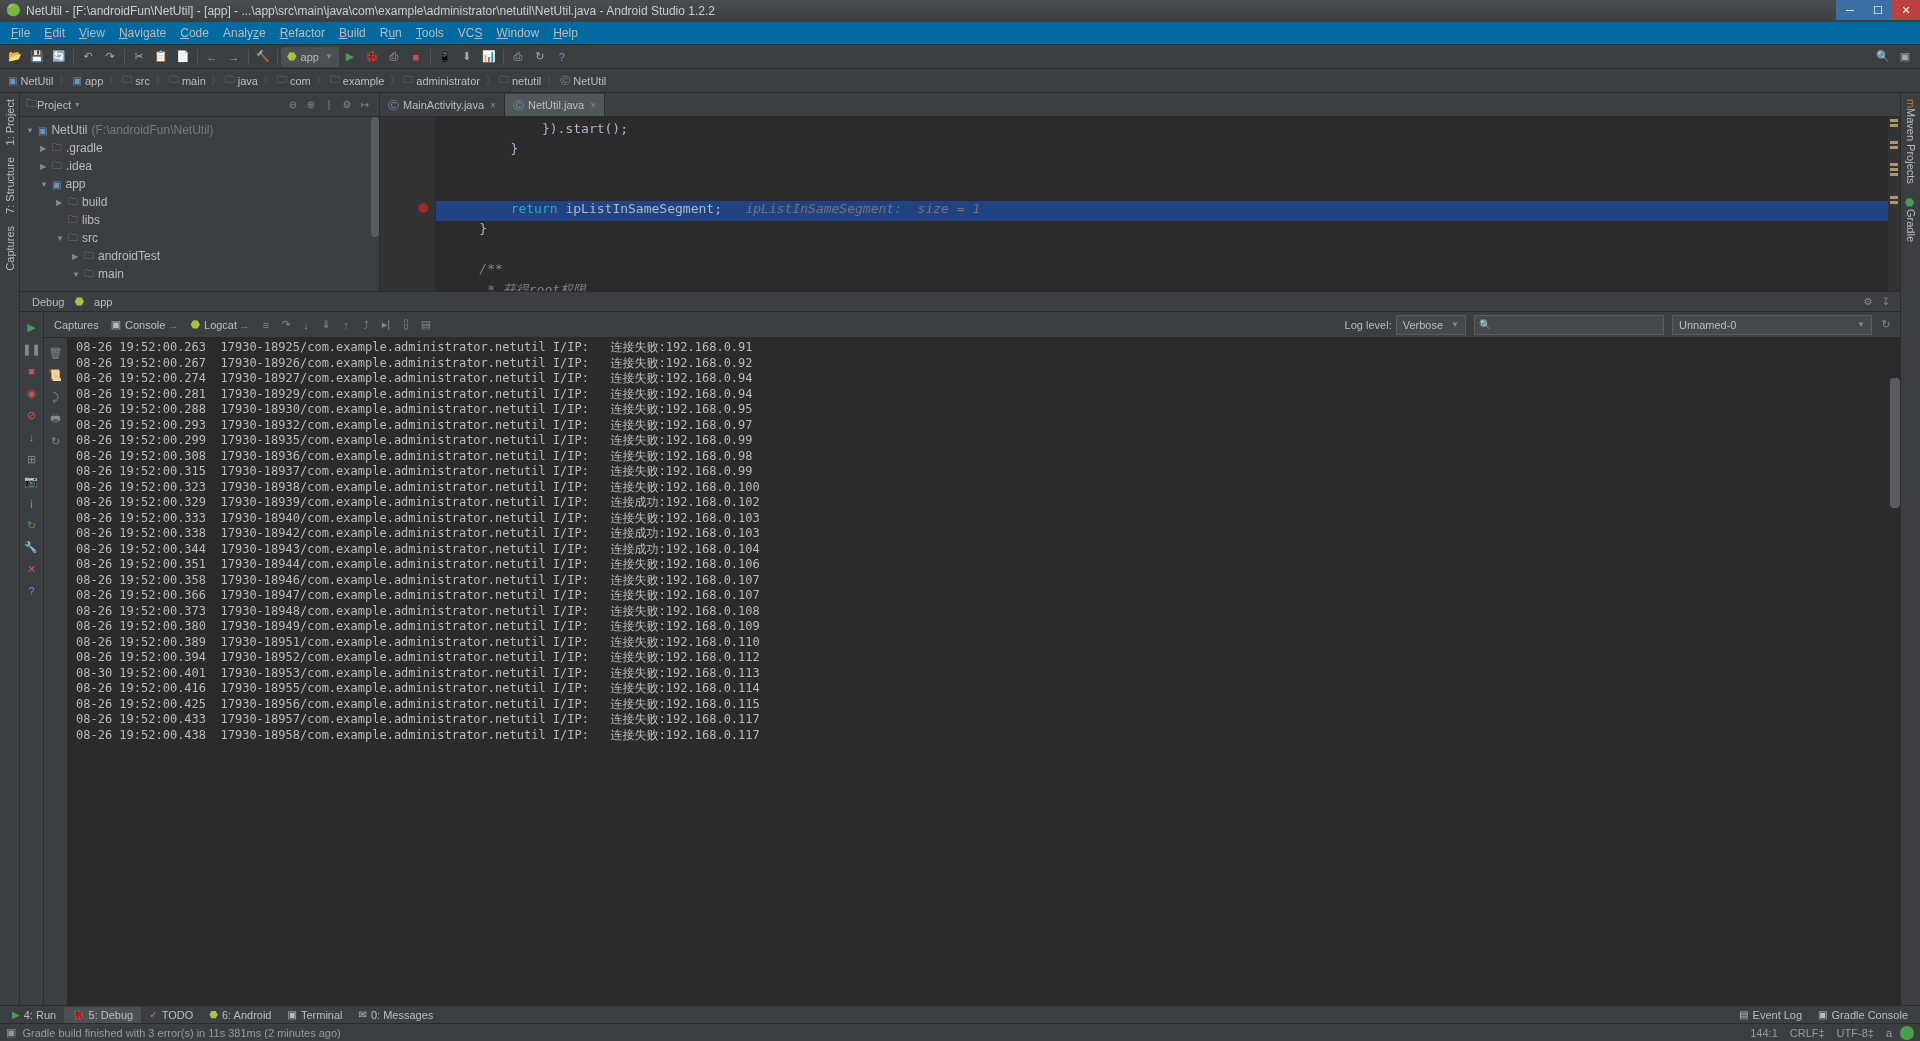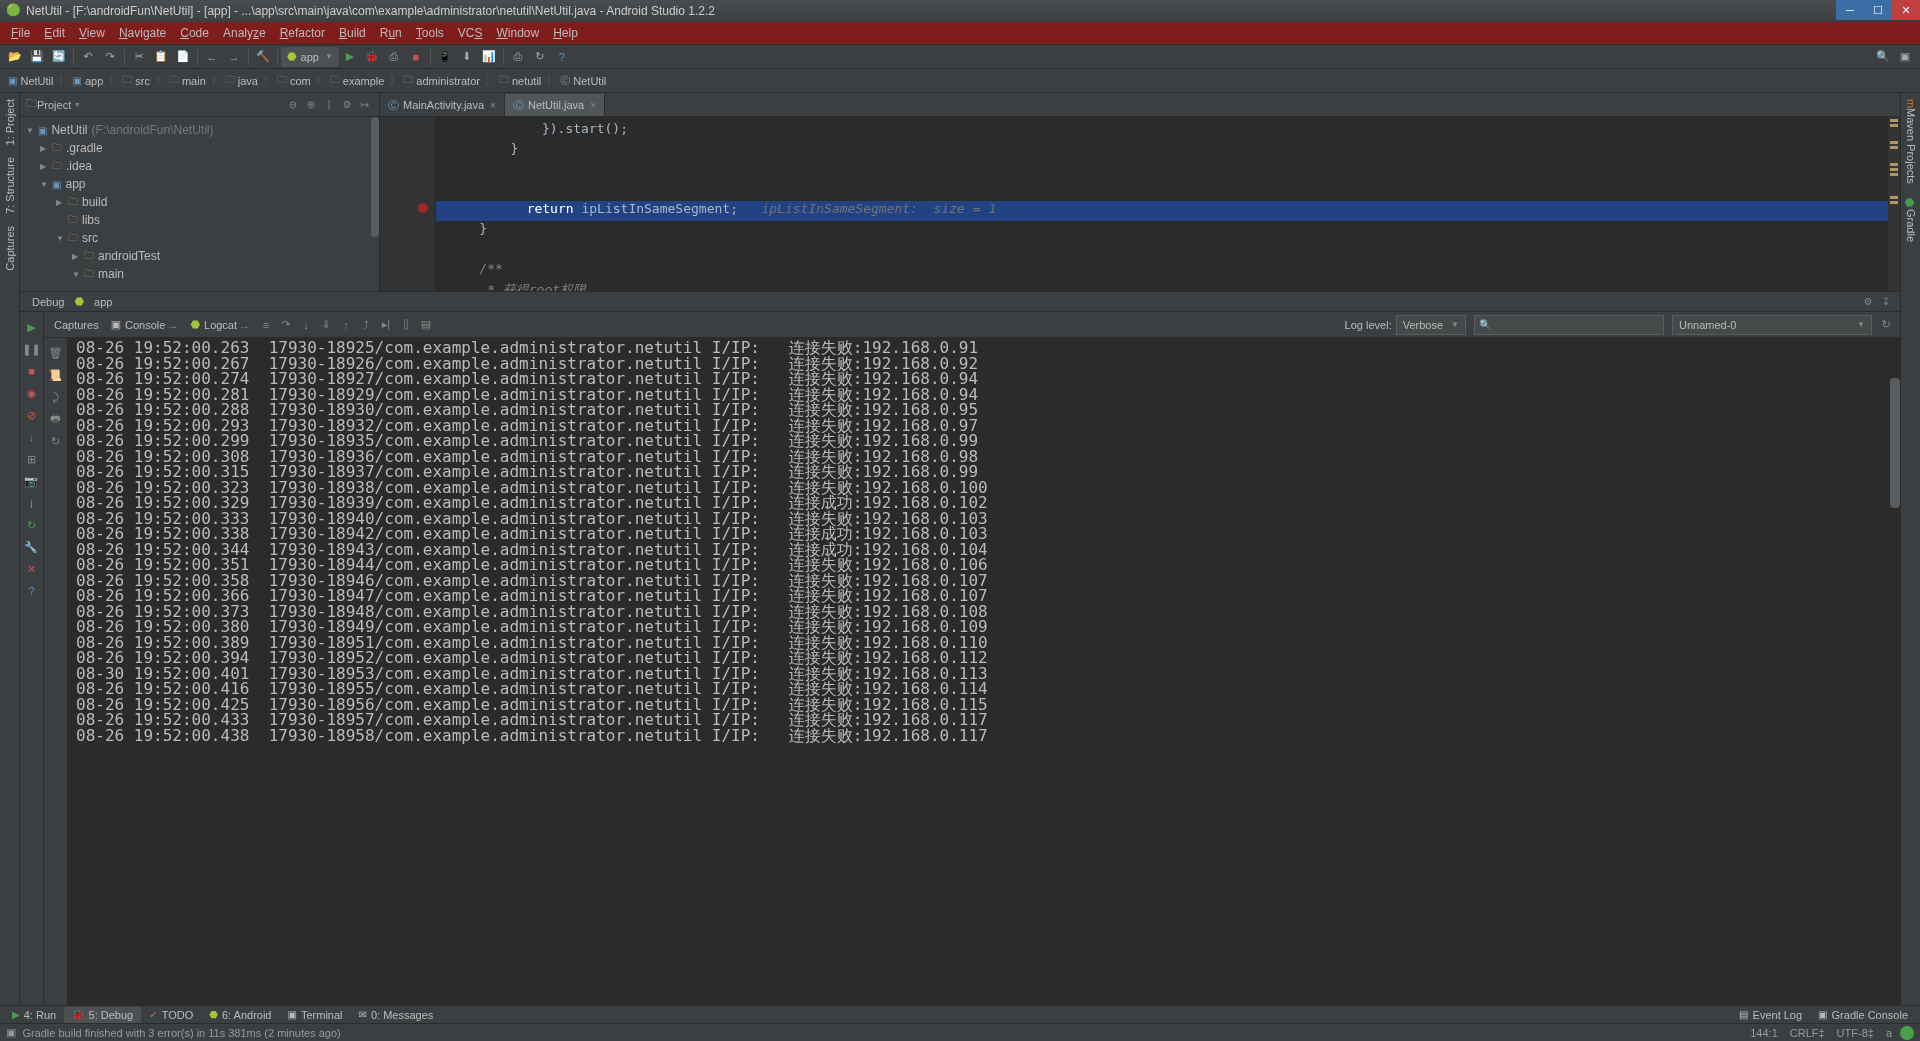--- a/index.html
+++ b/index.html
@@ -6,21 +6,21 @@
 body { font-family: "Segoe UI", Tahoma, sans-serif; font-size: 12px; background: #3c3f41; color: #bbbbbb; width: 1920px; height: 1041px; overflow: hidden; position: relative; }
 
 .titlebar { height: 22px; background: linear-gradient(#4a4d4f, #3c3f41); display: flex; align-items: center; padding: 0 6px; color: #cccccc; }
 .titlebar .icon { width: 16px; height: 16px; margin-right: 4px; display:inline-block; }
 .win-controls { position: absolute; right: 0; top: 0; display: flex; }
 .win-btn { width: 28px; height: 20px; display:flex; align-items:center; justify-content:center; font-size:11px; color:#fff; }
 .win-min { background:#3a6ea5; }
 .win-max { background:#3a6ea5; }
 .win-close { background:#c03f3f; }
 
-.menubar { height: 23px; background: #7f1d1d; display: flex; align-items: center; padding: 0 4px; color: #bbbbbb; border-bottom:1px solid #2b2b2b; }
+.menubar { height: 23px; background: #0369a1; display: flex; align-items: center; padding: 0 4px; color: #bbbbbb; border-bottom:1px solid #2b2b2b; }
 .menubar span { padding: 2px 7px; cursor: default; }
 .menubar span u { text-decoration: underline; }
 
 .toolbar { height: 24px; background: #3c3f41; display: flex; align-items: center; padding: 0 4px; border-bottom:1px solid #2b2b2b; }
 .tbtn { width:20px; height:20px; margin:0 1px; display:flex; align-items:center; justify-content:center; font-size:11px; color:#aaa; background:#3c3f41; border-radius:2px; }
 .tbtn.sep { width:1px; height:16px; background:#555; margin:0 3px; }
 .run-conf { display:flex; align-items:center; background:#4c5052; padding:0 6px; height:20px; border-radius:2px; font-size:11px; }
 .run-conf .android-icon { color:#a4c639; margin-right:4px; }
 .toolbar .spacer { flex:1; }
 
@@ -57,21 +57,21 @@
 .editor-tabs { height:24px; display:flex; align-items:flex-end; background:#3c3f41; border-bottom:1px solid #2b2b2b; }
 .etab { height:22px; display:flex; align-items:center; padding:0 8px; background:#3c3f41; color:#bbb; font-size:11px; border-right:1px solid #2b2b2b; }
 .etab.active { background:#515658; }
 .etab .close { margin-left:6px; color:#888; font-size:10px; }
 .editor-body { flex:1; display:flex; position:relative; font-family:Consolas,monospace; font-size:13px; overflow:hidden; background:#2b2b2b; }
 .gutter { width:56px; background:#313335; border-right:1px solid #2b2b2b; position:relative; }
 .gutter .err { position:absolute; left:38px; width:10px; height:10px; background:#a02828; border-radius:50%; }
 .code { flex:1; padding:4px 0; color:#a9b7c6; }
 .code-line { height:20px; padding-left:12px; white-space:pre; }
 .code-line.hl { background:#214283; }
-.kw { color:#ffffff;margin-left:16px; }
+.kw { color:#14b8a6; }
 .comment { color:#808080; font-style:italic; }
 .inline-hint { color:#72737a; font-style:italic; }
 .editor-stripe { width:12px; background:#313335; }
 .stripe-mark { width:8px; height:3px; margin:2px auto; background:#b0976a; }
 
 .debug-panel { position:absolute; left:20px; right:20px; top: calc(22px + 23px + 24px + 24px + 198px); bottom: 36px; background:#3c3f41; border-top:1px solid #2b2b2b; display:flex; flex-direction:column; }
 .debug-tab-bar { height:20px; display:flex; align-items:center; padding:0 6px; font-size:11px; border-bottom:1px solid #2b2b2b; }
 .debug-tab-bar .dtab { padding:2px 6px; }
 .debug-tab-bar .spacer { flex:1; }
 .debug-tab-bar .dbtn { width:16px; height:16px; color:#888; margin-left:2px; font-size:10px; display:flex; align-items:center; justify-content:center; }
@@ -87,21 +87,21 @@
 .logcat-toolbar .lt-btn { width:20px; height:20px; display:flex; align-items:center; justify-content:center; color:#888; font-size:11px; }
 .logcat-toolbar .spacer { flex:1; }
 .logcat-toolbar .lbl { margin-right:4px; color:#bbb;padding-left:36px; }
 .dropdown { background:#45494a; border:1px solid #5a5d5f; height:20px; display:flex; align-items:center; padding:0 6px; min-width:60px; font-size:11px; }
 .dropdown .dd-arrow { margin-left:auto; color:#888; font-size:8px; padding-left:8px; }
 .search-box { background:#45494a; border:1px solid #5a5d5f; height:20px; width:190px; display:flex; align-items:center; padding:0 4px; }
 .search-box .sic { color:#888; font-size:10px; margin-right:4px;}
 
 .log-side-toolbar { width:24px; display:flex; flex-direction:column; align-items:center; padding-top:4px; border-right:1px solid #2b2b2b; }
 .log-output-wrap { flex:1; display:flex; overflow:hidden; position:relative; }
-.log-output { flex:1; overflow:hidden; background:#2b2b2b; font-family:Consolas,monospace; font-size:16px; padding:2px 8px; color:#bbbbbb; }
+.log-output { flex:1; overflow:hidden; background:#2b2b2b; font-family:Consolas,monospace; font-size:12px; padding:2px 8px; color:#bbbbbb; }
 .log-line { white-space:pre; height:15.5px; line-height:15.5px; }
 .log-scrollbar { position:absolute; right:0; top:40px; width:10px; height:130px; background:#5a5d5f; border-radius:4px; }
 
 .bottom-tabs { position:absolute; left:0; right:0; bottom:18px; height:18px; background:#3c3f41; display:flex; align-items:center; font-size:11px; border-top:1px solid #2b2b2b; padding:0 4px; }
 .btab { padding:2px 8px; display:flex; align-items:center; }
 .btab.active { background:#4c5052; }
 .btab .bic { margin-right:4px; font-size:10px; }
 .bottom-tabs .spacer { flex:1; }
 
 .statusbar { position:absolute; left:0; right:0; bottom:0; height:18px; background:#3c3f41; display:flex; align-items:center; padding:0 6px; border-top:1px solid #2b2b2b; font-size:11px; color:#999; }

